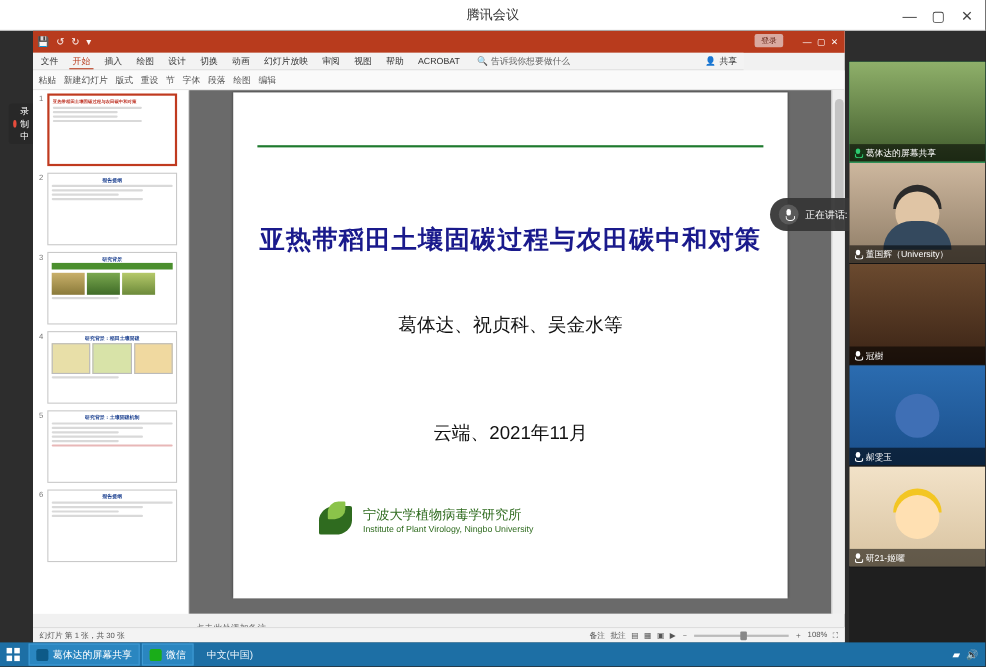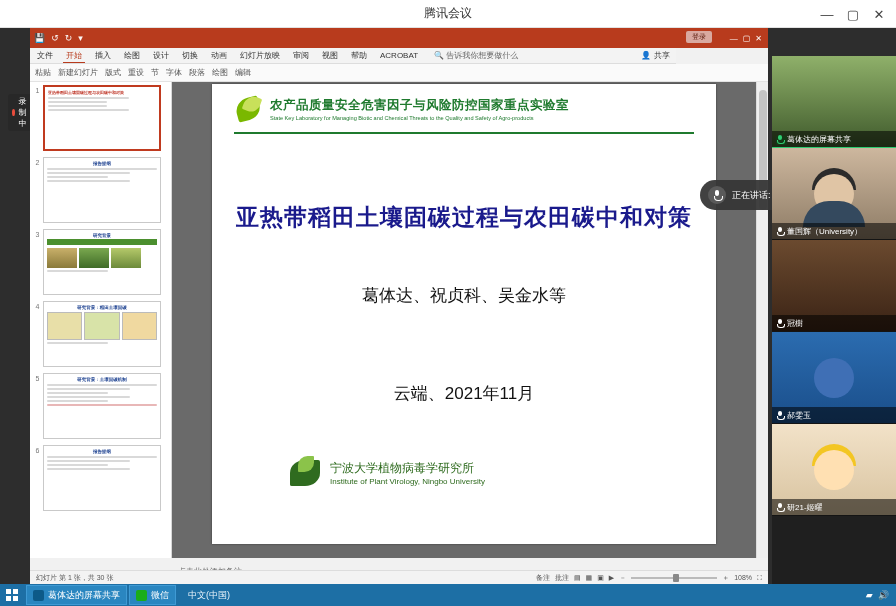--- a/index.html
+++ b/index.html
@@ -507,27 +507,20 @@
                 <div class="th-line short"></div>
                 <div class="th-line mid"></div>
               </div>
             </div>
           </div>
 
         </div>
 
         <div class="ppt-canvas">
           <div class="slide">
-            <div class="slide-logo">
-              <div class="leaf"></div>
-              <div class="slide-logo-txt">
-                <div class="cn">农产品质量安全危害因子与风险防控国家重点实验室</div>
-                <div class="en">State Key Laboratory for Managing Biotic and Chemical Threats to the Quality and Safety of Agro-products</div>
-              </div>
-            </div>
             <div class="slide-rule"></div>
             <div class="slide-maintitle">亚热带稻田土壤固碳过程与农田碳中和对策</div>
             <div class="slide-authors">葛体达、祝贞科、吴金水等</div>
             <div class="slide-date">云端、2021年11月</div>
             <div class="slide-footer">
               <div class="footer-mark"></div>
               <div class="footer-txt">
                 <div class="cn">宁波大学植物病毒学研究所</div>
                 <div class="en">Institute of Plant Virology, Ningbo University</div>
               </div>

